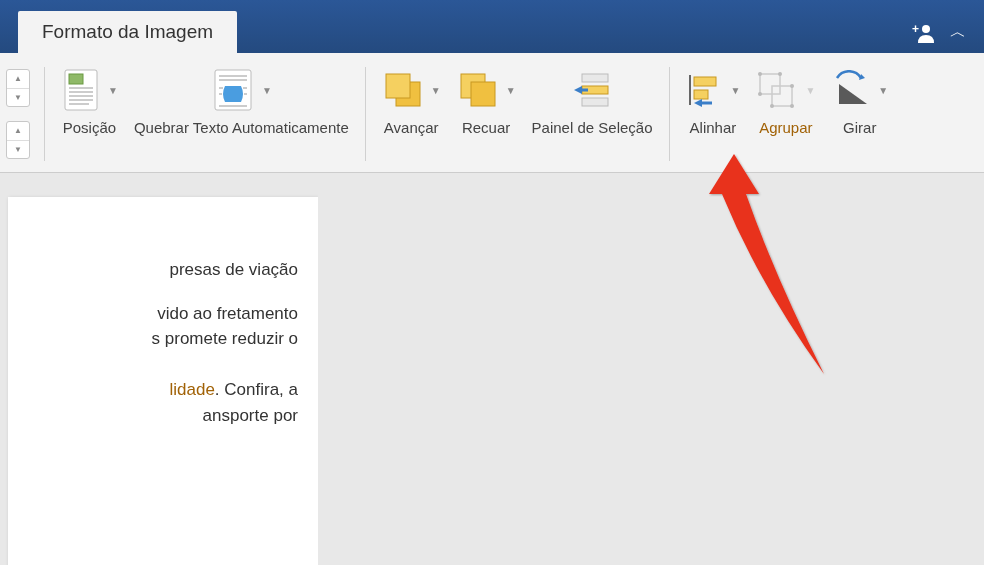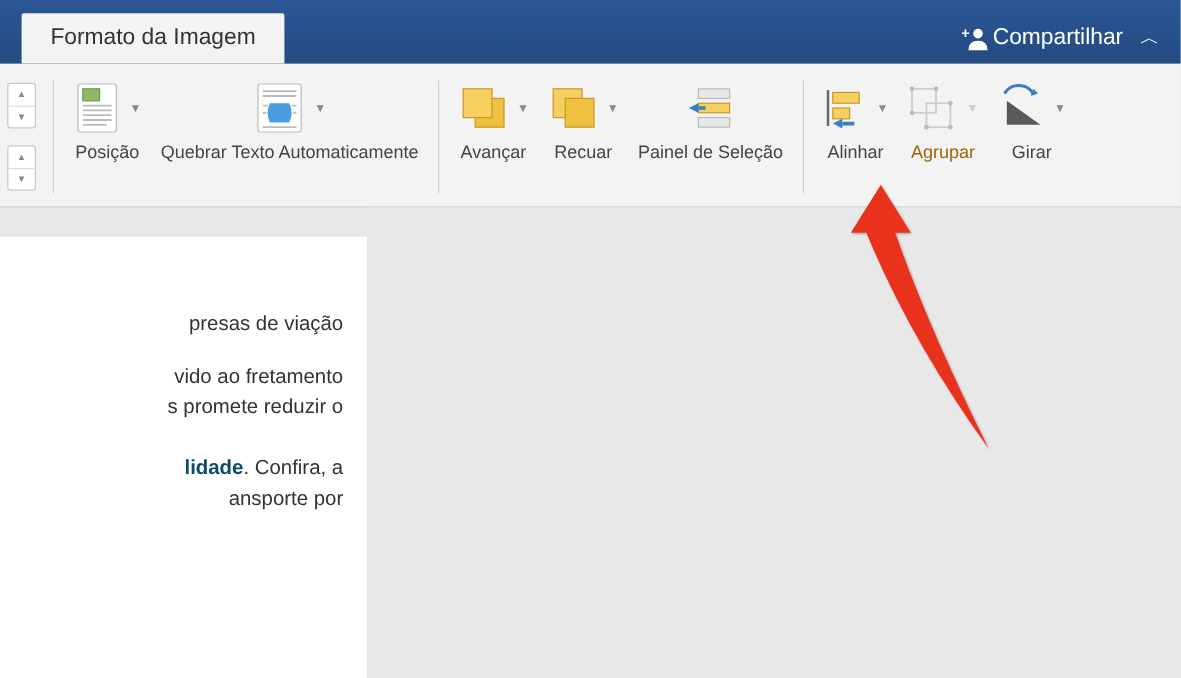--- a/index.html
+++ b/index.html
@@ -88,35 +88,36 @@
       text-align: right;
     }
     .disabled .label { color: #a16207; }
     .dropdown-arrow {
       font-size: 10px; color: #888; margin-left: 3px;
     }
     
     .doc-area {
       display: flex;
       height: calc(565px - 53px - 120px);
+      padding-left: 12px;
     }
     .doc-page {
       background: #fff;
       width: 310px;
       height: 100%;
       margin-top: 24px;
       margin-left: -4px;
       box-shadow: 1px 1px 4px rgba(0,0,0,0.15);
       padding: 60px 20px 20px 0;
       font-size: 17px;
       color: #333;
       line-height: 1.5;
     }
     .doc-page p { margin-bottom: 18px; text-align: right; }
-    .doc-page .orange { color: #0c4a6e; font-weight: bold; }
+    .doc-page .orange { color: #a16207; }
     .canvas-bg { flex: 1; background: #e8e8e8; }
     
     .arrow-annotation {
       position: absolute;
       left: 704px;
       top: 154px;
       pointer-events: none;
     }
   </style>
 </head>
@@ -124,21 +125,20 @@
 
 <div class="titlebar">
   <div class="tab">Formato da Imagem</div>
   <div class="titlebar-right">
     <span class="share-icon">
       <svg width="24" height="20" viewBox="0 0 24 20">
         <circle cx="14" cy="6" r="4" fill="#fff"></circle>
         <path d="M6 20 Q6 12 14 12 Q22 12 22 20 Z" fill="#fff"></path>
         <text x="0" y="10" font-size="12" fill="#fff" font-weight="bold">+</text>
       </svg>
-      <span>Compartilhar</span>
     </span>
     <span class="chevron-up">︿</span>
   </div>
 </div>
 
 <div class="ribbon">
   <div class="ribbon-left-stub">
     <div class="stepper">
         <div>▲</div>
         <div>▼</div>

